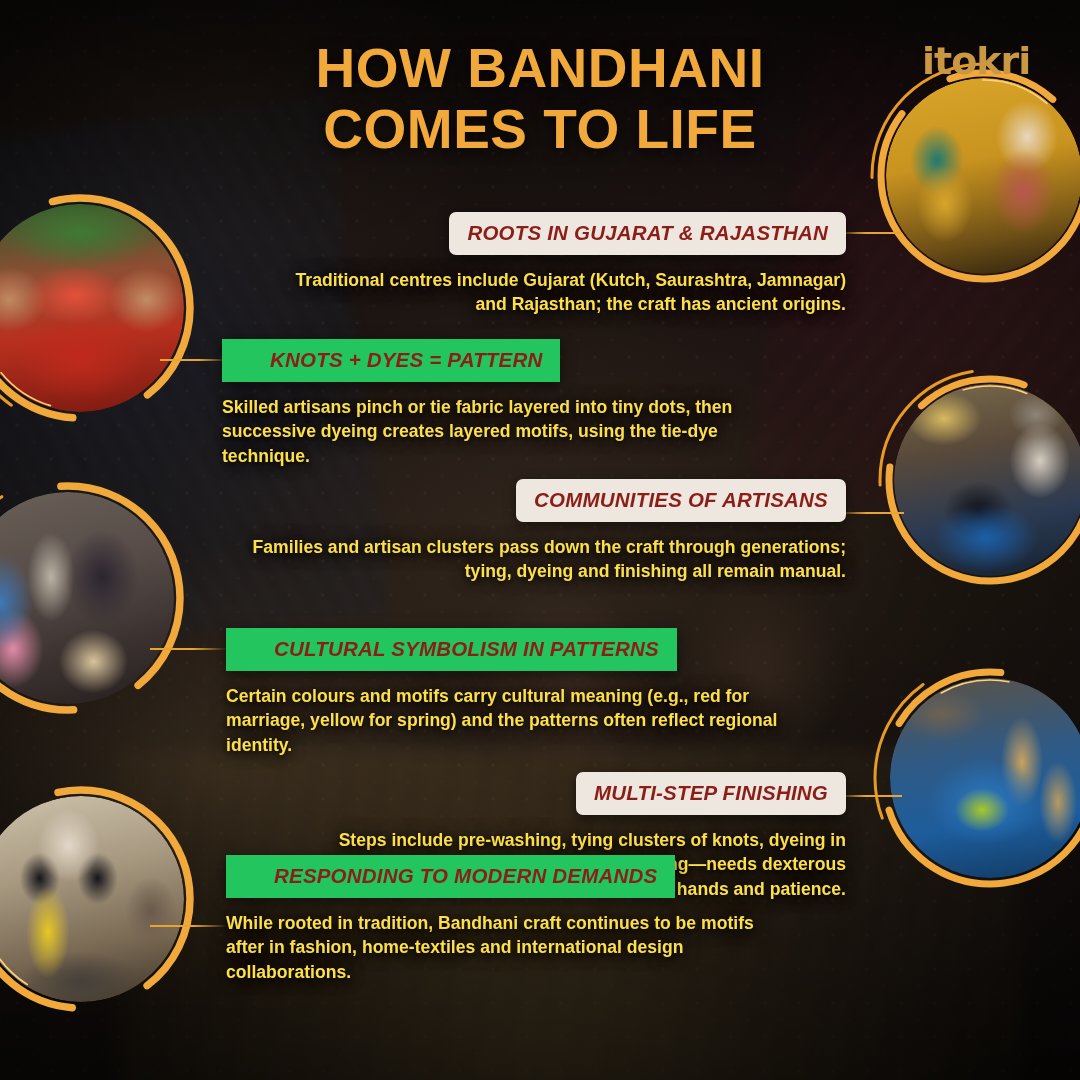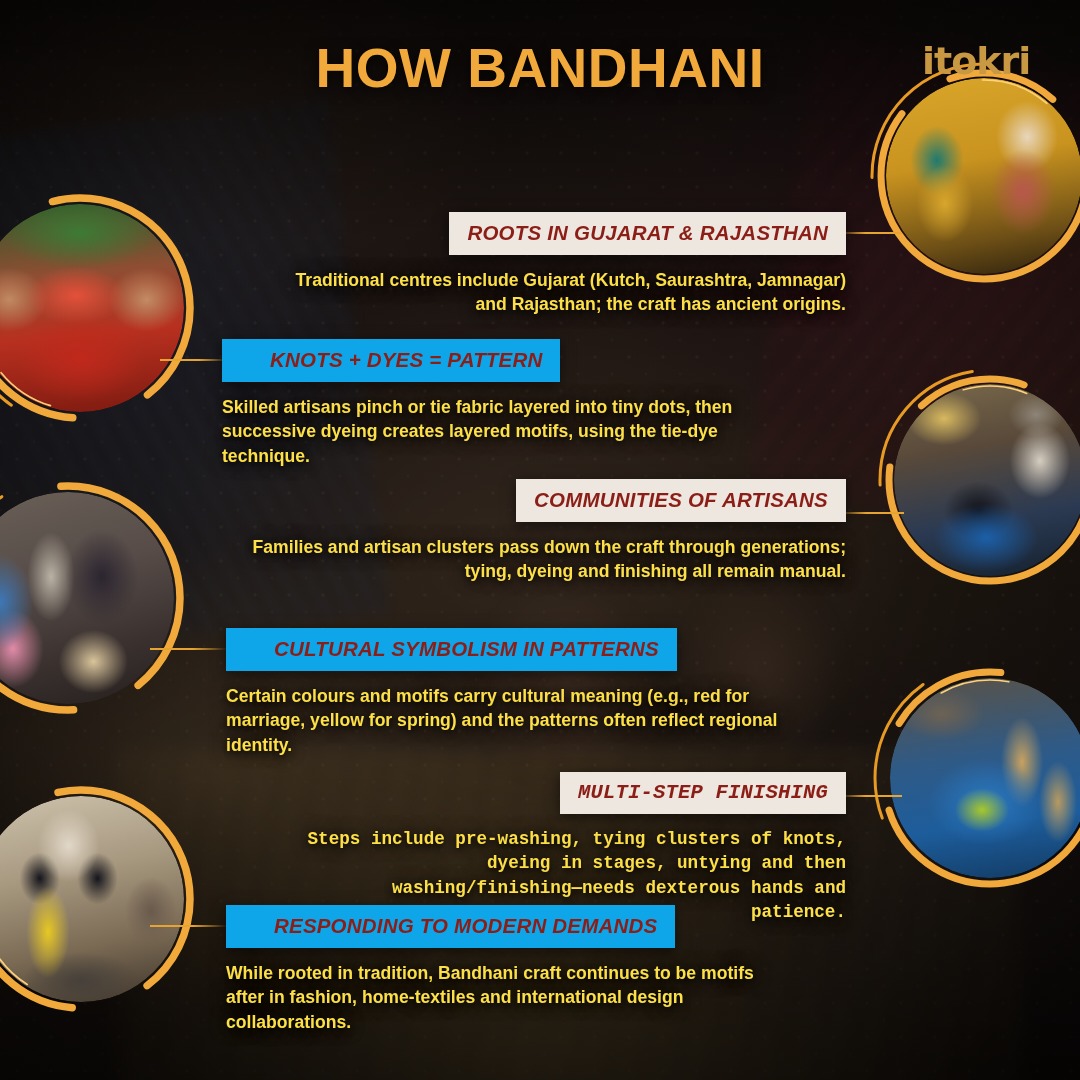--- a/index.html
+++ b/index.html
@@ -190,22 +190,22 @@
     padding: 9px 18px 10px 18px;
     font-size: 20.5px;
     font-weight: bold;
     font-style: italic;
     letter-spacing: 0.2px;
     color: #8C1E18;
     white-space: nowrap;
     box-shadow: 0 3px 12px rgba(0,0,0,0.55);
     text-transform: uppercase;
   }
-  .badge.cream { background: #EDE7DF; }
-  .badge.amber { background: #0ea5e9; padding-left: 48px; }
+  .badge.cream { background: #EDE7DF; border-radius: 7px; }
+  .badge.amber { background: #22c55e; padding-left: 48px; }
 
   .body-text {
     margin-top: 13px;
     font-size: 17.6px;
     font-weight: bold;
     line-height: 1.38;
     color: #fde047;
     text-shadow: 0 2px 7px rgba(0,0,0,0.88), 0 0 18px rgba(0,0,0,0.65);
   }
 
@@ -232,20 +232,21 @@
   <div class="bg-fabric-left"></div>
   <div class="bg-fabric-right"></div>
   <div class="bg-hands"></div>
   <div class="bg-fabric-bottom"></div>
   <div class="bg-bandhani-dots"></div>
   <div class="bg-scrim"></div>
   <div class="bg-vignette"></div>
 
   <div class="title-wrap">
     <div class="title">HOW BANDHANI</div>
+    <div class="title">COMES TO LIFE</div>
   </div>
 
   <div class="logo">
     <div class="logo-text">itokri</div>
   </div>
 
   <div class="photo" style="left:886px; top:78px; width:196px; height:196px;">
     <div class="photo-inner ph-tying-two"></div>
   </div>
   <div class="ring" style="left:868px; top:60px; width:232px; height:232px;">
@@ -339,27 +340,27 @@
     <div class="body-text align-right">Families and artisan clusters pass down the craft through generations; tying, dyeing and finishing all remain manual.</div>
   </div>
 
   <div class="section" style="left:226px; top:628px; width:556px;">
     <div class="align-left">
       <span class="badge amber">CULTURAL SYMBOLISM IN PATTERNS</span>
     </div>
     <div class="body-text align-left">Certain colours and motifs carry cultural meaning (e.g., red for marriage, yellow for spring) and the patterns often reflect regional identity.</div>
   </div>
 
-  <div class="section" style="left:300px; top:772px; width:546px;font-family:Liberation Mono, monospace;">
+  <div class="section" style="left:300px; top:772px; width:546px;">
     <div class="align-right">
       <span class="badge cream">MULTI-STEP FINISHING</span>
     </div>
     <div class="body-text align-right">Steps include pre-washing, tying clusters of knots, dyeing in stages, untying and then washing/finishing—needs dexterous hands and patience.</div>
   </div>
 
-  <div class="section" style="left:226px; top:905px; width:566px;">
+  <div class="section" style="left:226px; top:855px; width:566px;">
     <div class="align-left">
       <span class="badge amber">RESPONDING TO MODERN DEMANDS</span>
     </div>
     <div class="body-text align-left">While rooted in tradition, Bandhani craft continues to be motifs after in fashion, home-textiles and international design collaborations.</div>
   </div>
 
 </div>
 
 </body></html>

